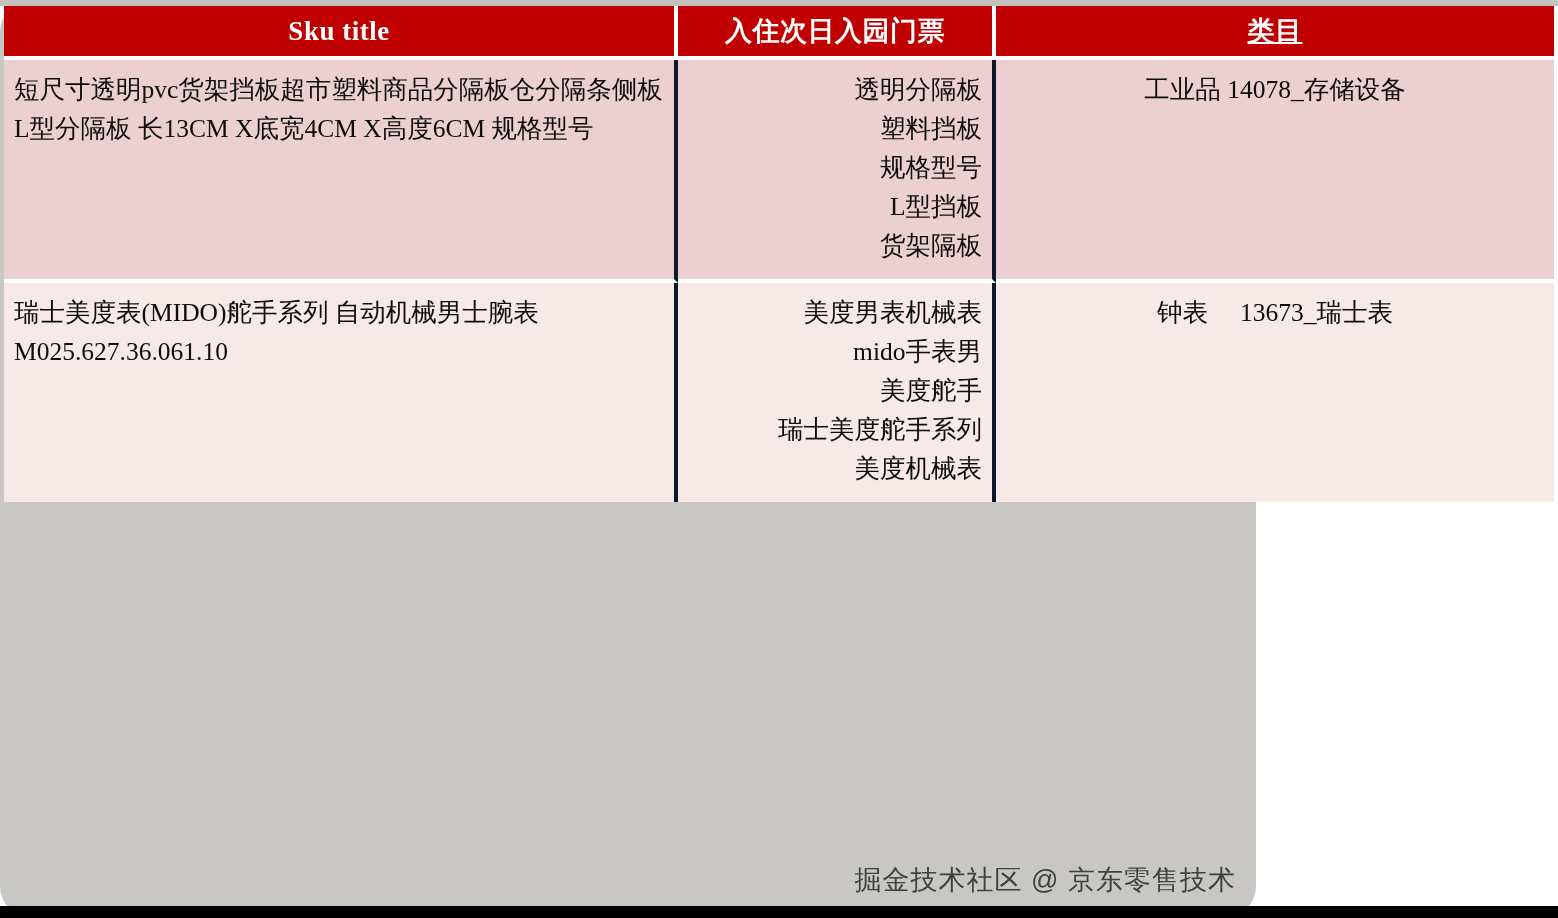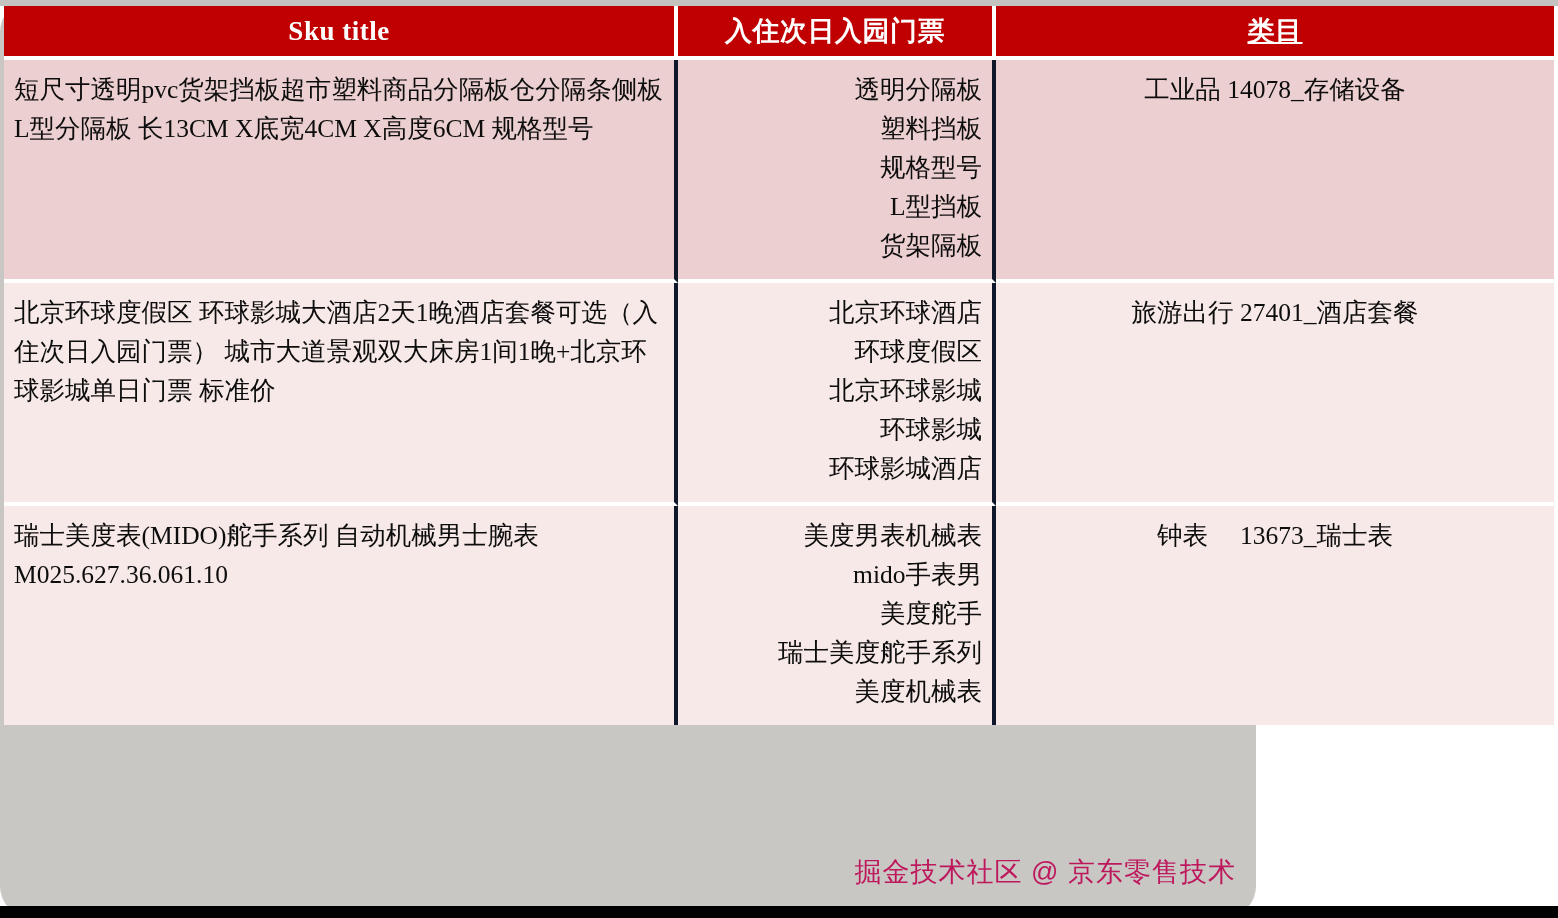--- a/index.html
+++ b/index.html
@@ -89,23 +89,23 @@
 
   .cell-title { text-align: left; padding-left: 12px; }
   .cell-query { text-align: right; padding-left: 4px; padding-right: 4px; }
   .cell-cat   { text-align: center; padding-left: 14px; }
 
   .qline { display: block; white-space: nowrap; }
 
   .watermark {
     position: absolute;
     right: 20px;
-    bottom: 28px;
+    bottom: 20px;
     font-size: 27px;
-    color: #be185d;
+    color: #404040;
     letter-spacing: 1px;
     font-family: "Liberation Sans", "DejaVu Sans", sans-serif;
     white-space: nowrap;
     pointer-events: none;
   }
 </style>
 </head>
 <body>
 
 <div id="page">
@@ -132,31 +132,20 @@
         <td class="cell-query">
           <span class="qline">透明分隔板</span>
           <span class="qline">塑料挡板</span>
           <span class="qline">规格型号</span>
           <span class="qline">L型挡板</span>
           <span class="qline">货架隔板</span>
         </td>
         <td class="cell-cat last">工业品 14078_存储设备</td>
       </tr>
 
-      <tr class="tint-light">
-        <td class="cell-title">北京环球度假区 环球影城大酒店2天1晚酒店套餐可选（入住次日入园门票） 城市大道景观双大床房1间1晚+北京环球影城单日门票 标准价</td>
-        <td class="cell-query">
-          <span class="qline">北京环球酒店</span>
-          <span class="qline">环球度假区</span>
-          <span class="qline">北京环球影城</span>
-          <span class="qline">环球影城</span>
-          <span class="qline">环球影城酒店</span>
-        </td>
-        <td class="cell-cat last">旅游出行  27401_酒店套餐</td>
-      </tr>
 
 
       <tr class="tint-light last-row">
         <td class="cell-title">瑞士美度表(MIDO)舵手系列 自动机械男士腕表M025.627.36.061.10</td>
         <td class="cell-query">
           <span class="qline">美度男表机械表</span>
           <span class="qline">mido手表男</span>
           <span class="qline">美度舵手</span>
           <span class="qline">瑞士美度舵手系列</span>
           <span class="qline">美度机械表</span>

